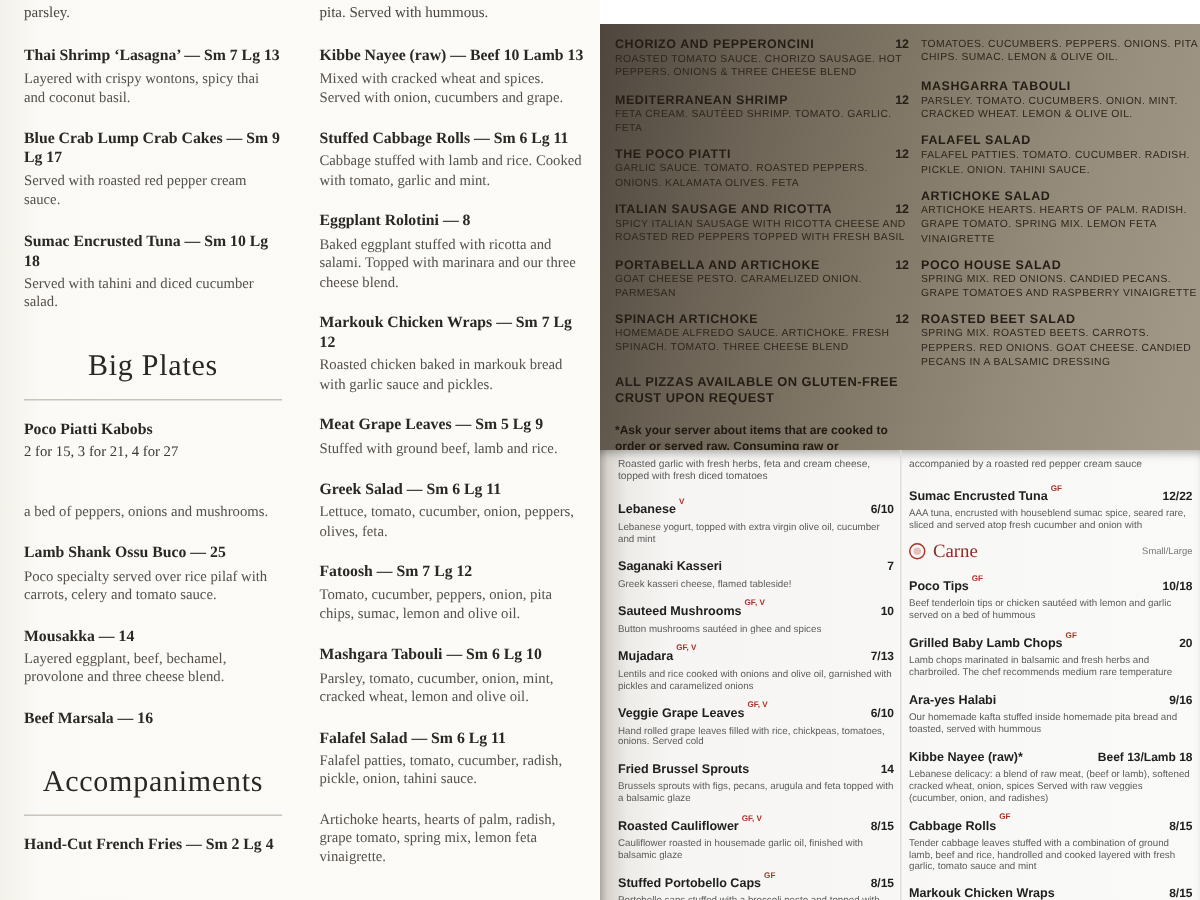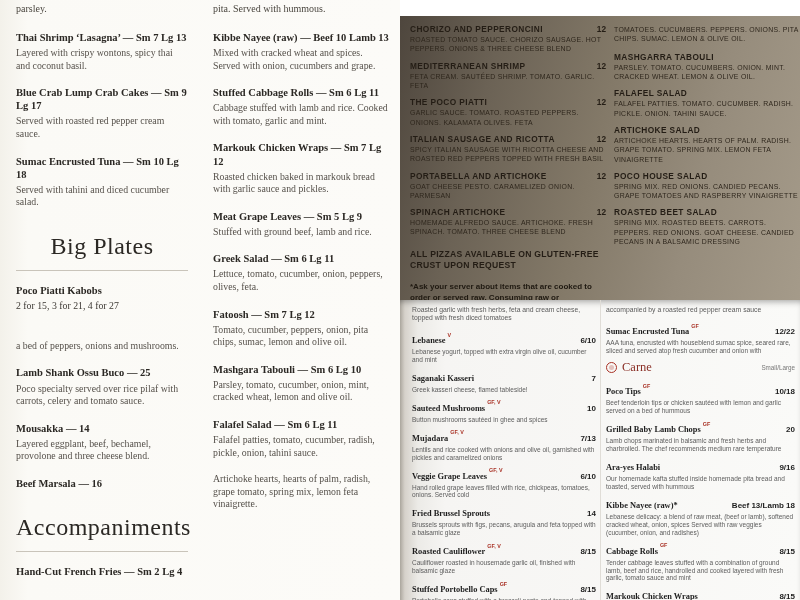--- a/index.html
+++ b/index.html
@@ -11,21 +11,21 @@
       background:linear-gradient(90deg,#f3f1ea 0,#fbfaf6 28px,#fcfbf8 100%);
       font-family:"Liberation Serif",serif;color:#33302b;}
   .pl-col{position:absolute;top:2px;}
   .pl-col1{left:16px;width:172px;}
   .pl-col2{left:213px;width:177px;}
   .pl-partial{font-size:10px;color:#4a463f;margin:1px 0 17px;}
   .pl-item{margin-bottom:14px;}
   .pl-title{font-size:10.5px;font-weight:bold;color:#2b2824;line-height:1.25;}
   .pl-desc{font-size:9.8px;color:#55504a;line-height:1.28;margin-top:3px;}
   .pl-sub{font-size:9.8px;color:#3c3833;margin-top:3px;}
-  .pl-heading{font-size:24px;color:#2b2824;text-align:center;margin:24px 0 10px;letter-spacing:.5px;}
+  .pl-heading{font-size:20px;color:#2b2824;text-align:center;margin:24px 0 10px;letter-spacing:.5px;}
   .pl-rule{border-top:1px solid #c9c4ba;margin:0 0 13px;}
   .pl-gap{height:26px;}
 
   
   .pp{left:400px;top:16px;width:400px;height:300px;
       background:linear-gradient(104deg,#4e463d 0%,#6b6255 22%,#837968 48%,#968c7c 72%,#a59b8a 100%);
       color:#241d15;}
   .pp-col{position:absolute;top:8px;}
   .pp-col1{left:10px;width:196px;}
   .pp-col2{left:214px;width:190px;}
@@ -43,21 +43,21 @@
       background:linear-gradient(90deg,#b3aea5 0,#d6d2cb 5px,#ecebe7 18px,#f6f5f3 45px,#fafaf8 100%);
       box-shadow:inset 0 5px 7px -4px rgba(0,0,0,.4);
       color:#2c2c2c;}
   .pm-divider{position:absolute;left:200px;top:0;bottom:0;width:1px;background:#e0ddd7;}
   .pm-col{position:absolute;top:6px;}
   .pm-col1{left:12px;width:184px;}
   .pm-col2{left:206px;width:189px;}
   .pm-partial{font-size:6.8px;color:#5a5a5a;line-height:1.25;margin-bottom:6px;}
   .pm-item{margin-bottom:3px;}
   .pm-row{display:flex;justify-content:space-between;align-items:baseline;}
-  .pm-name{font-size:8.4px;font-weight:bold;color:#1e1e1e;line-height:1.2;font-family:Liberation Serif, serif;}
+  .pm-name{font-size:8.4px;font-weight:bold;color:#1e1e1e;line-height:1.2;}
   .pm-tag{font-size:5.4px;color:#a93226;font-weight:bold;margin-left:2px;}
   .pm-price{font-size:8px;font-weight:bold;color:#1e1e1e;white-space:nowrap;margin-left:6px;}
   .pm-desc{font-size:6.5px;color:#5c5c5c;line-height:1.22;margin-top:1px;}
   .pm-sec{display:flex;align-items:center;margin:5px 0 5px;}
   .pm-sec-icon{width:11px;height:11px;border:1.5px solid #a93226;border-radius:50%;
                margin-right:5px;box-sizing:border-box;position:relative;flex:0 0 auto;}
   .pm-sec-icon::after{content:"";position:absolute;left:2px;top:2px;right:2px;bottom:2px;
                border-radius:50%;background:rgba(169,50,38,.28);}
   .pm-sec-label{font-family:"Liberation Serif",serif;font-size:12.5px;color:#8a2f26;}
   .pm-sec-note{margin-left:auto;font-size:6.3px;color:#777;}
@@ -119,20 +119,24 @@
 
       <div class="pl-item">
         <div class="pl-title">Kibbe Nayee (raw) — Beef 10 Lamb 13</div>
         <div class="pl-desc">Mixed with cracked wheat and spices. Served with onion, cucumbers and grape.</div>
       </div>
       <div class="pl-item">
         <div class="pl-title">Stuffed Cabbage Rolls — Sm 6 Lg 11</div>
         <div class="pl-desc">Cabbage stuffed with lamb and rice. Cooked with tomato, garlic and mint.</div>
       </div>
       <div class="pl-item">
+        <div class="pl-title">Eggplant Rolotini — 8</div>
+        <div class="pl-desc">Baked eggplant stuffed with ricotta and salami. Topped with marinara and our three cheese blend.</div>
+      </div>
+      <div class="pl-item">
         <div class="pl-title">Markouk Chicken Wraps — Sm 7 Lg 12</div>
         <div class="pl-desc">Roasted chicken baked in markouk bread with garlic sauce and pickles.</div>
       </div>
       <div class="pl-item">
         <div class="pl-title">Meat Grape Leaves — Sm 5 Lg 9</div>
         <div class="pl-desc">Stuffed with ground beef, lamb and rice.</div>
       </div>
       <div class="pl-item">
         <div class="pl-title">Greek Salad — Sm 6 Lg 11</div>
         <div class="pl-desc">Lettuce, tomato, cucumber, onion, peppers, olives, feta.</div>

